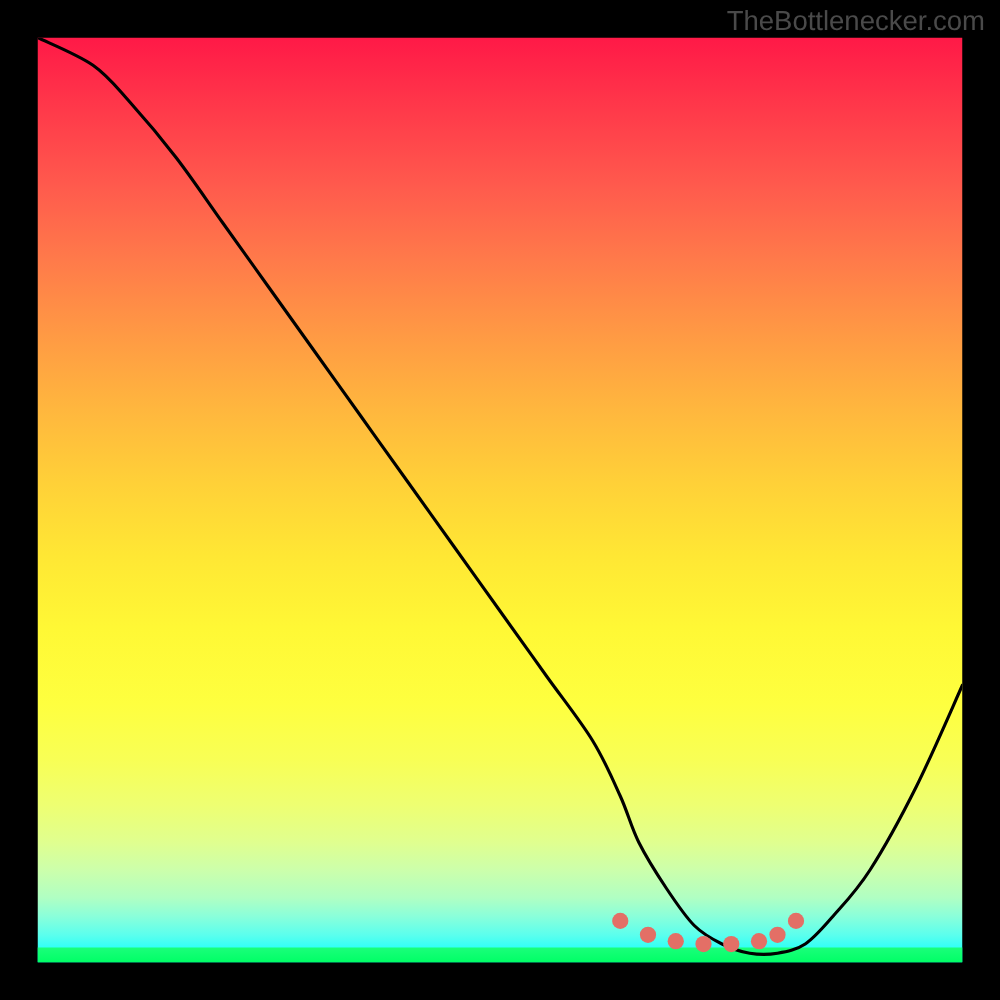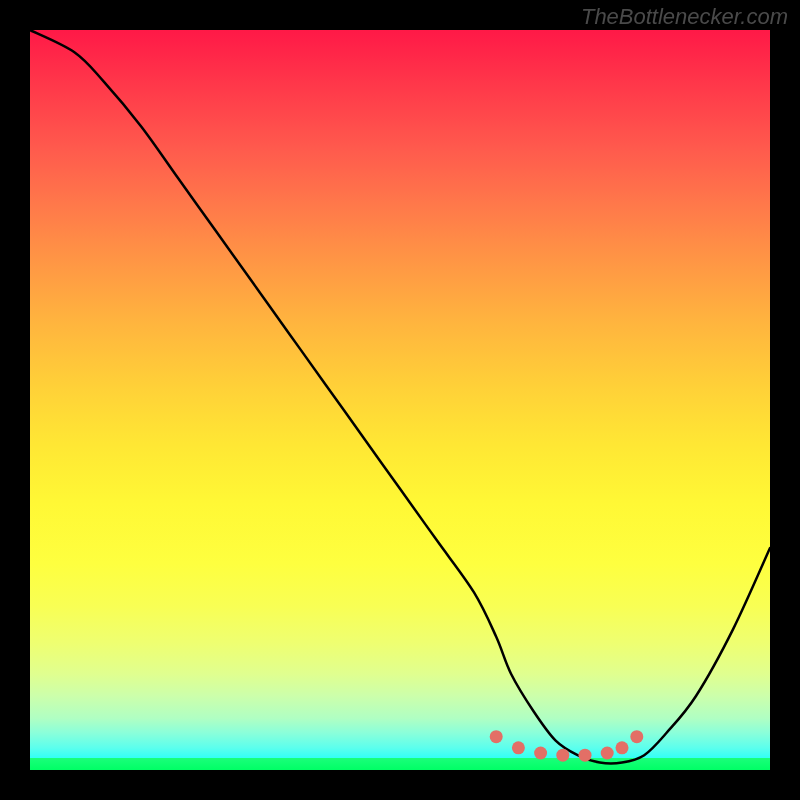--- a/index.html
+++ b/index.html
@@ -11,21 +11,20 @@
     font-family: Arial, sans-serif;
   }
   .watermark {
     position: absolute;
     top: 4px;
     right: 12px;
     color: #4a4a4a;
     font-size: 22px;
     font-weight: 500;
     z-index: 10;
-    font-style: italic;
   }
   .plot-area {
     position: absolute;
     left: 30px;
     top: 30px;
     width: 740px;
     height: 740px;
     overflow: hidden;
   }
   .gradient-bg {

